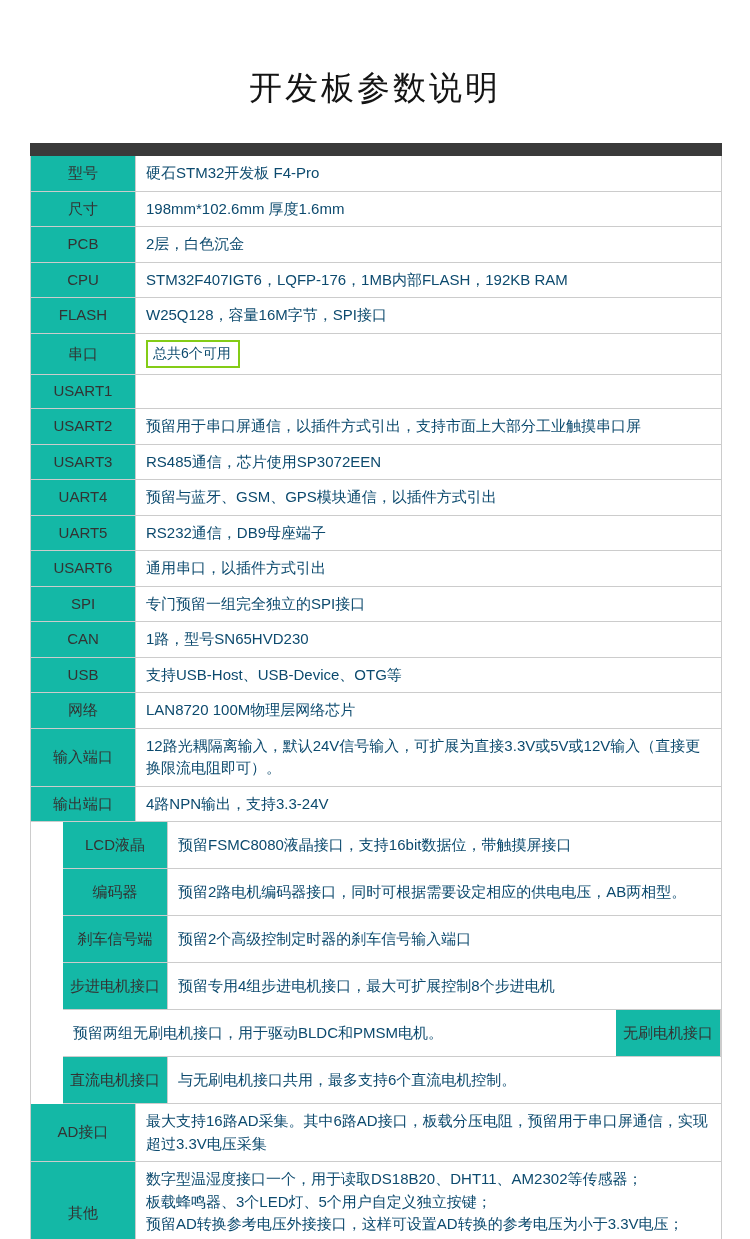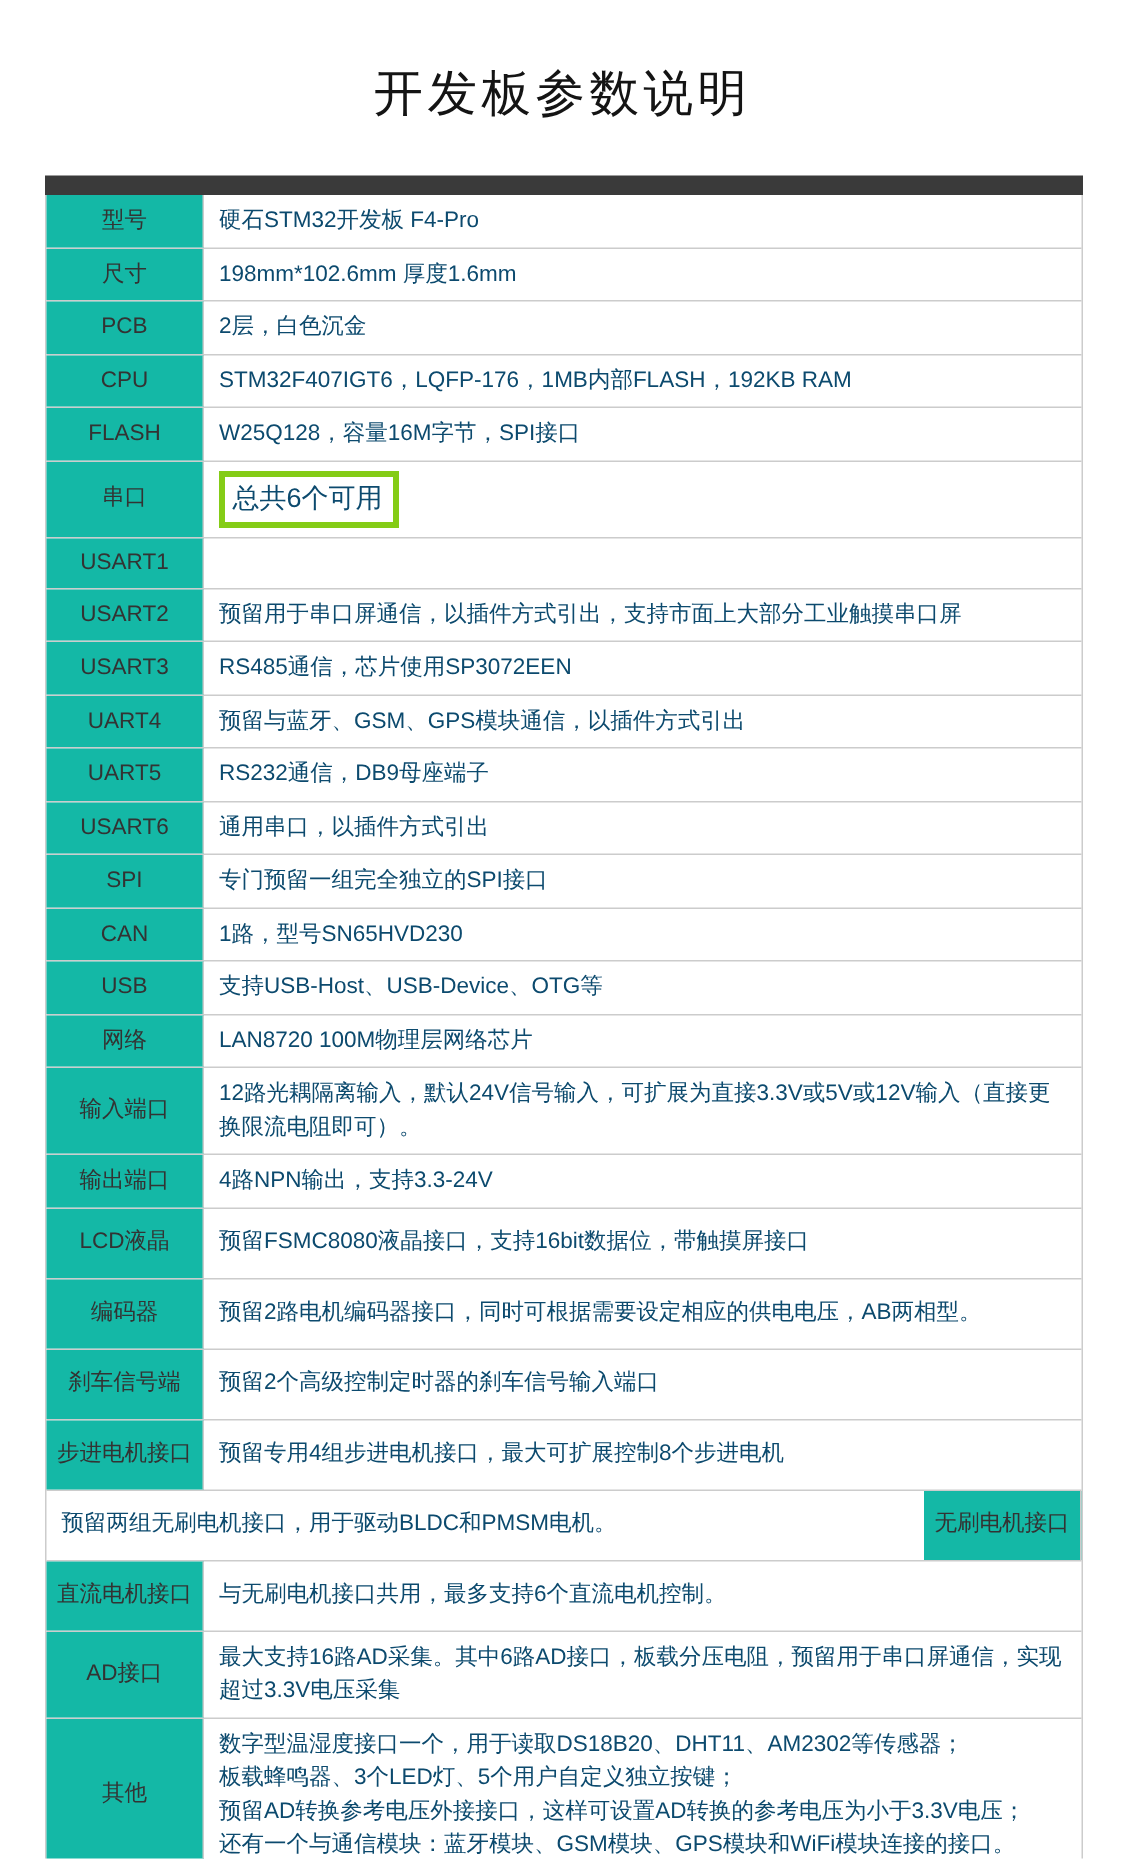--- a/index.html
+++ b/index.html
@@ -10,41 +10,41 @@
     font-family: "Liberation Sans", "DejaVu Sans", sans-serif;
     color: #333333;
     overflow: hidden;
   }
   .page-title {
     text-align: center;
     font-size: 33px;
     font-weight: 400;
     color: #141414;
     letter-spacing: 3px;
-    padding-top: 40px;
+    padding-top: 66px;
   }
   .spec-table {
     margin: 32px 28px 0 30px;
   }
   .bar {
     height: 13px;
     background: #3a3a3a;
   }
   .rows {
     border-left: 1px solid #cccccc;
     border-right: 1px solid #cccccc;
   }
   .row {
     display: flex;
     border-bottom: 1px solid #cccccc;
     min-height: 34px;
   }
   .rows .row:last-child { border-bottom: none; }
   
-  .rows .row:nth-child(n+19):nth-child(-n+24) { min-height: 47px; }
+  .rows .row:nth-child(n+19):nth-child(-n+24) { min-height: 47px; margin-left: 32px; }
   .rows .row:nth-child(17) { min-height: 51px; }
   .rows .row:nth-child(25) { min-height: 57px; }
   .cell {
     font-size: 15px;
     line-height: 1.5;
   }
   .cell.label {
     flex: 0 0 105px;
     width: 105px;
     background: #14b8a6;
@@ -58,23 +58,23 @@
   }
   .cell.value {
     flex: 1;
     display: flex;
     align-items: center;
     padding: 6px 10px;
     color: #0c4a6e;
     white-space: pre-line;
   }
   .boxed {
-    border: 4px solid #84cc16;
+    border: 2px solid #84cc16;
     padding: 2px 7px 3px 5px;
-    font-size: 18px;
+    font-size: 14px;
     line-height: 1.4;
   }
 </style>
 </head>
 <body>
 
 <h1 class="page-title">开发板参数说明</h1>
 
 <div class="spec-table">
   <div class="bar top"></div>

